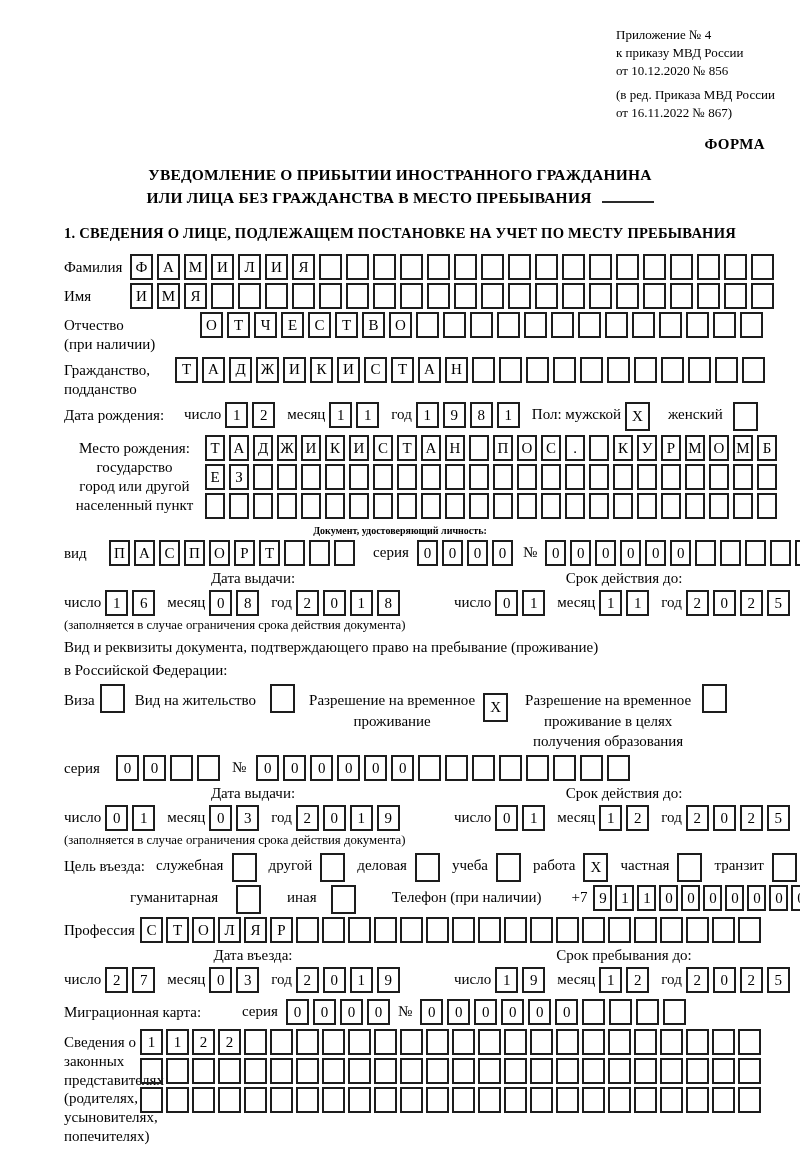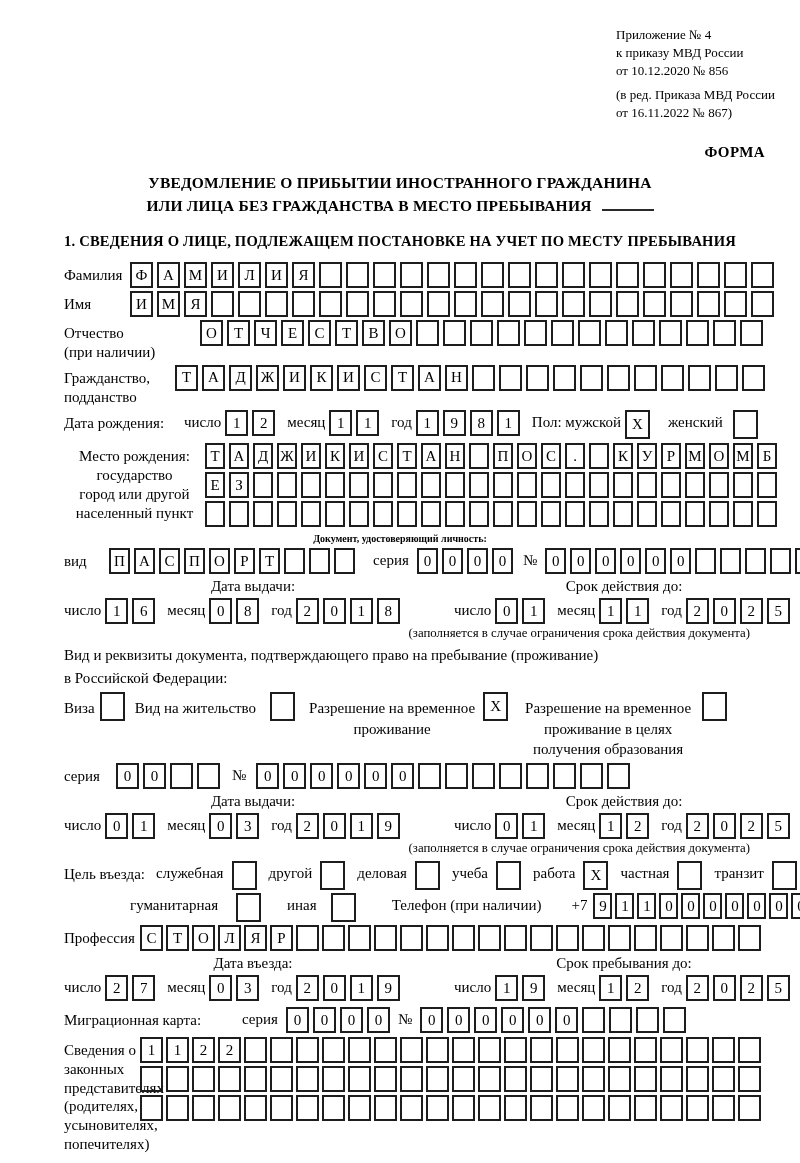--- a/index.html
+++ b/index.html
@@ -8,21 +8,21 @@
     width: 800px; height: 1163px; overflow: hidden;
     background: #ffffff; color: #000;
     font-family: "Liberation Serif", "DejaVu Serif", serif;
     font-size: 15px;
   }
   .page { padding: 26px 0 0 64px; width: 800px; }
 
   
   .hdr { margin-left: 552px; font-size: 13px; line-height: 1.4; }
   .hdr-sub { margin-top: 5px; }
-  .form-label { font-weight: 700; font-size: 15px; text-align: right; padding-right: 35px; margin-top: 22px; letter-spacing: .4px; }
+  .form-label { font-weight: 700; font-size: 15px; text-align: right; padding-right: 35px; margin-top: 14px; letter-spacing: .4px; }
 
   .title { font-weight: 700; font-size: 15.5px; text-align: center; line-height: 1.5; margin-top: 10px; padding-right: 64px; letter-spacing: .2px; }
   .uline { display: inline-block; width: 52px; height: 14px; border-bottom: 2px solid #2a2a2a; margin-left: 10px; }
   .sec { font-weight: 700; font-size: 14.6px; margin: 16px 0 12px 0; letter-spacing: .2px; }
 
   
   .frow { display: flex; align-items: flex-start; margin-bottom: 3px; }
   .flabel { flex: none; padding-top: 4px; line-height: 1.25; }
   .w66 { width: 66px; } .w136 { width: 136px; } .w111 { width: 111px; }
   .w141 { width: 141px; text-align: center; } .w112 { width: 112px; } .w76 { width: 76px; } .w45 { width: 45px; } .w92 { width: 92px; } .w152 { width: 152px; }
@@ -41,21 +41,21 @@
 
   .doc-head { font-weight: 700; font-size: 10px; text-align: center; margin: 2px 64px 4px 0; }
 
   .dates { display: flex; margin-top: 3px; }
   .dcol { flex: none; }
   .dcol.left { width: 378px; }
   .dcol.right { width: 340px; margin-left: 12px; }
   .dhead { text-align: center; line-height: 1.2; margin-bottom: 3px; }
   .dfx { display: flex; align-items: flex-start; }
 
-  .note { font-size: 12.8px; text-align: right; padding-right: 50px; margin: 2px 0 4px 0; }
+  .note { font-size: 12.8px; padding-right: 50px; margin: 2px 0 4px 0; }
   .para { margin: 6px 0 0 0; }
 
   .opts { display: flex; align-items: flex-start; margin: 5px 0 4px 0; }
   .opt { display: flex; align-items: flex-start; }
   .optlbl { padding-top: 6px; line-height: 1.35; }
   .optlbl.c { text-align: center; }
   .mbx { margin-left: 8px; }
 
   .stack { display: flex; flex-direction: column; }
   .stack .boxes { margin-bottom: 3px; }
@@ -420,21 +420,21 @@
       <div class="boxes cbx mbx" style="margin-left:5px;">
           <span class="cell"></span>
         </div>
     </div>
     <div class="opt" style="margin-left:6px;justify-content:space-between;">
       <span class="optlbl">Вид на жительство</span>
       <div class="boxes cbx" style="margin-left:14px;">
           <span class="cell"></span>
         </div>
     </div>
-    <div class="opt" style="margin-left:8px;">
+    <div class="opt" style="margin-left:8px;align-items:center;">
       <span class="optlbl c" style="width:170px;">Разрешение на временное проживание</span>
       <div class="boxes cbx" style="margin-left:6px;">
           <span class="cell">X</span>
         </div>
     </div>
     <div class="opt" style="margin-left:10px;">
       <span class="optlbl c" style="width:172px;">Разрешение на временное проживание в целях получения образования</span>
       <div class="boxes cbx" style="margin-left:8px;">
           <span class="cell"></span>
         </div>

